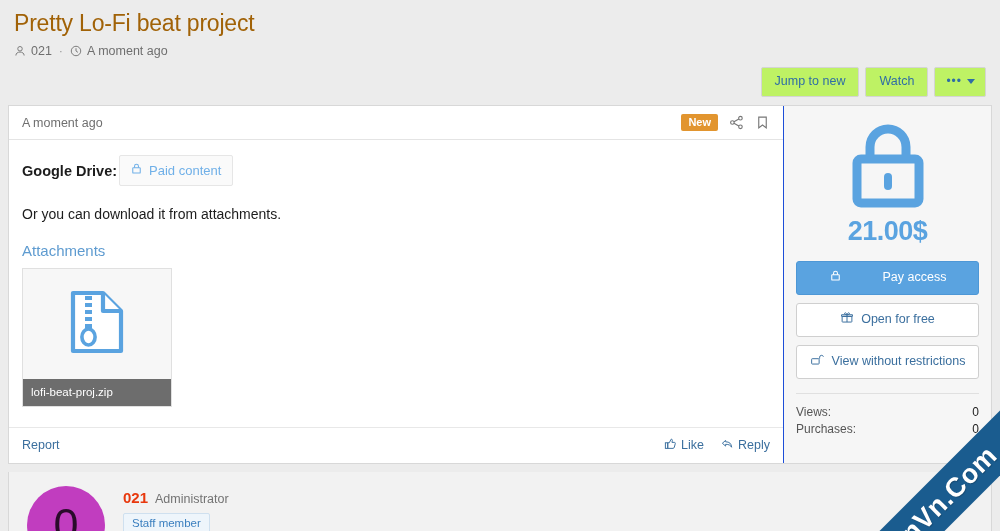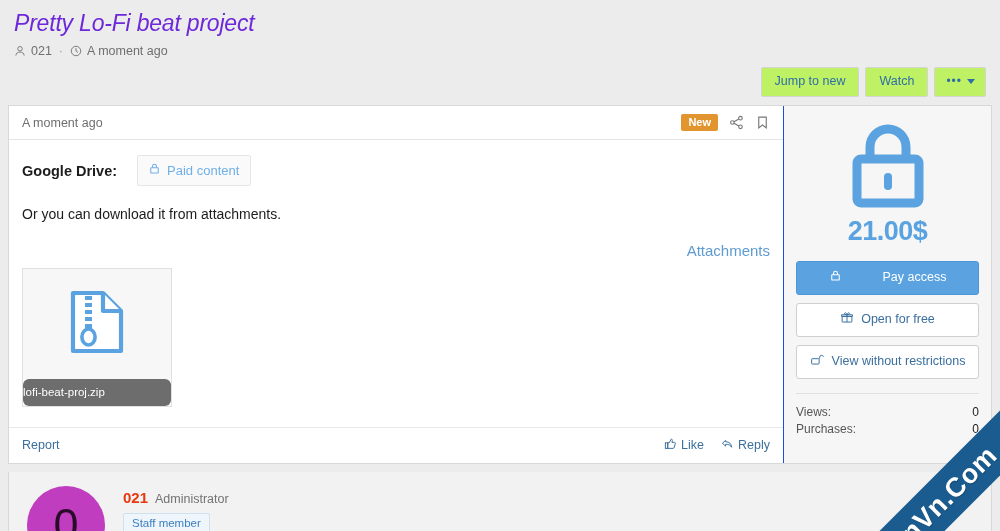--- a/index.html
+++ b/index.html
@@ -9,22 +9,22 @@
     overflow: hidden;
     background: #ececec;
     font-family: "Liberation Sans", sans-serif;
     -webkit-font-smoothing: antialiased;
   }
   .page { position: relative; width: 1000px; height: 531px; }
 
   
   .page-head { padding: 10px 14px 0 14px; }
   .page-title {
-    font-size: 23px; color: #6d28d9; font-weight: normal;
-    margin: 0 0 6px 0; line-height: 1.2; letter-spacing: -0.2px; font-style: italic;
+    font-size: 23px; color: #a16207; font-weight: normal;
+    margin: 0 0 6px 0; line-height: 1.2; letter-spacing: -0.2px;
   }
   .meta-row {
     display: flex; align-items: center; gap: 5px;
     font-size: 12.5px; color: #6f6f6f;
   }
   .meta-row .ic { display: inline-flex; align-items: center; }
   .meta-sep { color: #9a9a9a; margin: 0 2px; }
 
   
   .btn-bar {
@@ -67,45 +67,44 @@
   .post-head-right { display: flex; align-items: center; gap: 11px; }
   .badge-new {
     background: #e2952f; color: #fff; font-size: 11px;
     padding: 2px 7px 3px 7px; border-radius: 2px; font-weight: bold;
     line-height: 1.1;
   }
   .hicon { color: #767676; display: inline-flex; cursor: pointer; }
 
   
   .post-body { padding: 15px 13px 4px 13px; }
-  .gdrive-row { display: flex; align-items: center; gap: 20px; margin-bottom: 20px; }
+  .gdrive-row { display: flex; align-items: center; gap: 2px; margin-bottom: 20px; }
   .gdrive-label { font-size: 14.5px; font-weight: bold; color: #1c1c1c; }
   .paid-btn {
     display: inline-flex; align-items: center; gap: 6px;
     background: #fafafa; border: 1px solid #e6e6e6;
     color: #70b0e8; font-size: 13px;
     padding: 6px 11px 7px 10px; cursor: pointer; border-radius: 2px;
   }
   .dl-text { font-size: 14px; color: #1c1c1c; margin: 0 0 20px 0; }
   .att-title {
-    font-size: 15px; color: #5e9bd0; margin: 0 0 9px 0; font-weight: normal; text-align: right;
+    font-size: 15px; color: #5e9bd0; margin: 0 0 9px 0; font-weight: normal;
   }
   .att-card {
     width: 150px; border: 1px solid #e0e0e0; background: #fff;
     cursor: pointer;
   }
   .att-thumb {
     height: 110px; background: #f7f7f7;
     display: flex; align-items: center; justify-content: center;
   }
   .att-name {
     background: #6d6d6d; color: #fff; font-size: 11.5px;
-    padding: 7px 8px 8px 0; white-space: nowrap; overflow: hidden;
+    padding: 7px 8px 8px 8px; white-space: nowrap; overflow: hidden;
     text-overflow: ellipsis;
-    border-radius: 6px;
   }
 
   
   .post-foot {
     display: flex; align-items: center; justify-content: space-between;
     border-top: 1px solid #e8e8e8; margin-top: 16px;
     padding: 9px 13px 10px 13px;
   }
   .link { color: #3b6f9e; font-size: 12.5px; cursor: pointer; }
   .foot-right { display: flex; align-items: center; gap: 16px; }

